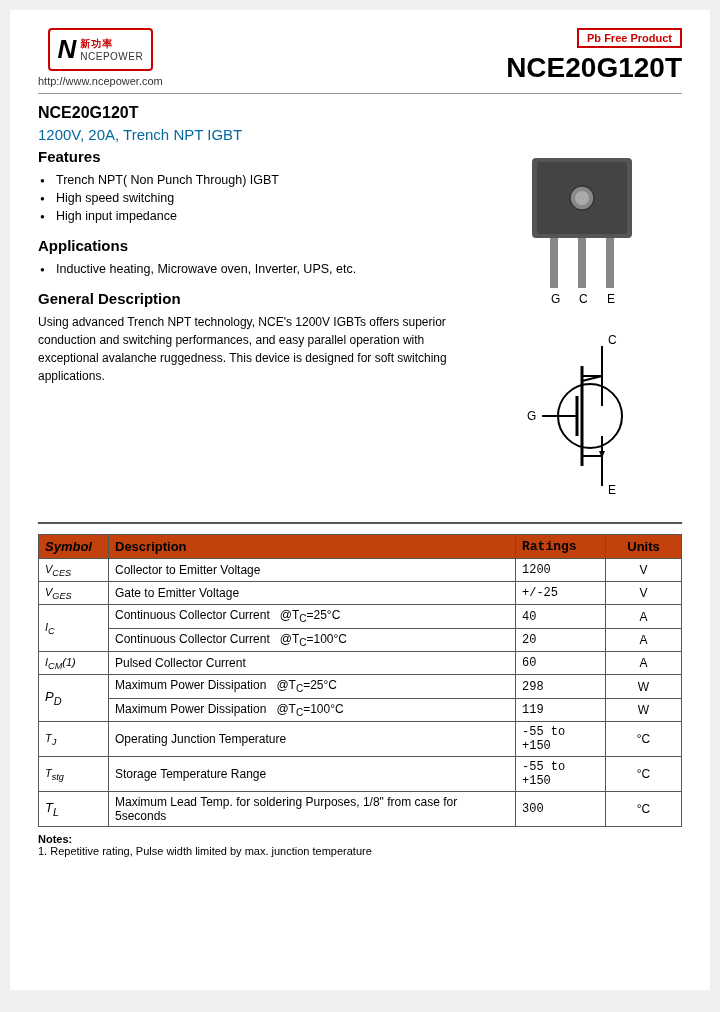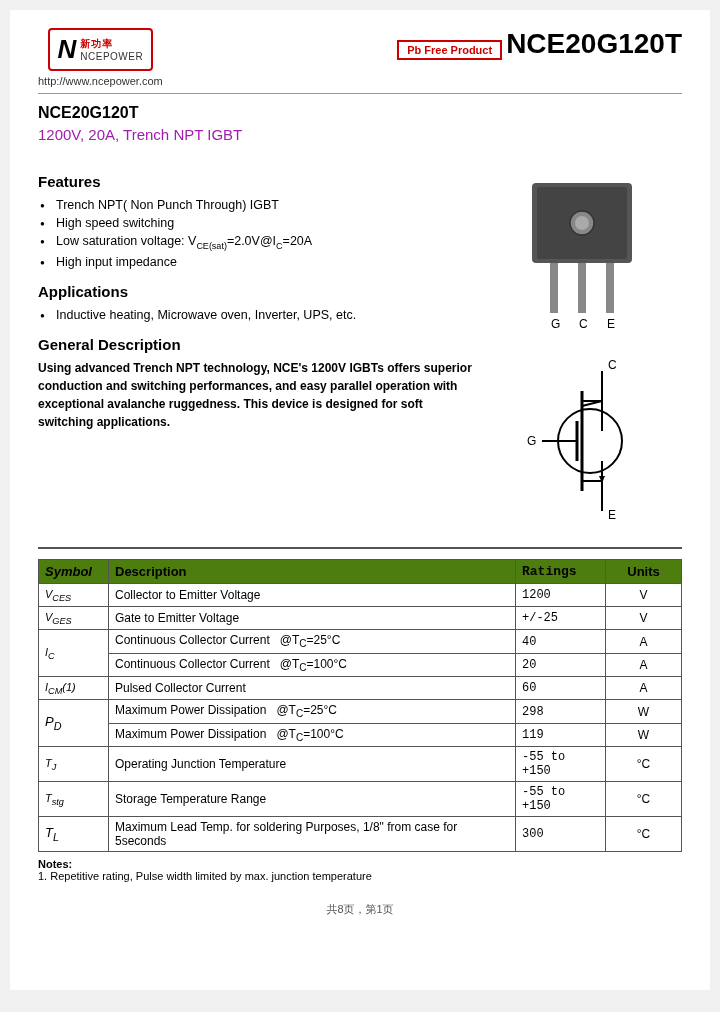--- a/index.html
+++ b/index.html
@@ -61,21 +61,21 @@
       color: #333;
       letter-spacing: 0.5px;
     }
     .logo-website {
       font-size: 11px;
       color: #333;
       margin-top: 4px;
     }
     .header-right {
       display: flex;
-      flex-direction: row;
+      flex-direction: column;
       align-items: flex-end;
       gap: 4px;
     }
     .pb-free-badge {
       border: 2px solid #cc0000;
       color: #cc0000;
       font-size: 11px;
       font-weight: bold;
       padding: 2px 8px;
     }
@@ -91,22 +91,22 @@
     }
     
     .doc-title {
       font-size: 16px;
       font-weight: bold;
       margin-bottom: 4px;
     }
     .doc-subtitle {
       font-size: 15px;
       font-weight: normal;
-      margin-bottom: 30px;
-      color: #a21caf;
+      margin-bottom: 5px;
+      color: #0369a1;
     }
     
     .two-col {
       display: flex;
       gap: 10px;
       margin-bottom: 10px;
     }
     .left-col {
       flex: 1;
     }
@@ -145,41 +145,40 @@
     }
     .circuit-diagram {
       width: 180px;
       margin-top: 10px;
     }
     
     .desc-text {
       font-size: 12px;
       line-height: 1.5;
       margin-top: 6px;
-      font-weight: bold;
     }
     
     .section-divider {
       border: none;
       border-top: 2px solid #555;
       margin: 16px 0 10px 0;
     }
     .table-section-title {
       font-size: 17px;
       font-weight: bold;
       margin-bottom: 12px;
     }
     
     .ratings-table {
       width: 100%;
       border-collapse: collapse;
       font-size: 12px;
     }
     .ratings-table th {
-      background: #4d7c0f;
+      background: #c2410c;
       border: 1px solid #555;
       padding: 4px 6px;
       text-align: left;
       font-size: 13px;
     }
     .ratings-table td {
       border: 1px solid #555;
       padding: 3px 6px;
       vertical-align: middle;
     }
@@ -240,21 +239,20 @@
 
   <div class="doc-title">NCE20G120T</div>
   <div class="doc-subtitle">1200V, 20A, Trench NPT IGBT</div>
 
   <div class="two-col">
     <div class="left-col">
       <div class="section-title">Features</div>
       <ul class="bullet-list">
         <li>Trench NPT( Non Punch Through) IGBT</li>
         <li>High speed switching</li>
-        <li>Low saturation voltage: V<sub class="subscript">CE(sat)</sub>=2.0V@I<sub class="subscript">C</sub>=20A</li>
         <li>High input impedance</li>
       </ul>
 
       <div class="section-title">Applications</div>
       <ul class="bullet-list">
         <li>Inductive heating, Microwave oven, Inverter, UPS, etc.</li>
       </ul>
 
       <div class="section-title">General Description</div>
       <p class="desc-text">Using advanced Trench NPT technology, NCE's 1200V IGBTs offers superior conduction and switching performances, and easy parallel operation with exceptional avalanche ruggedness. This device is designed for soft switching applications.</p>
@@ -382,15 +380,14 @@
         <td class="unit-col">°C</td>
       </tr>
     </tbody>
   </table>
 
   <div class="notes-text">
     <strong>Notes:</strong><br>
     <span>1. Repetitive rating, Pulse width limited by max. junction temperature</span>
   </div>
 
-  <div class="page-footer">共8页，第1页</div>
 
 </div>
 
 </body></html>

